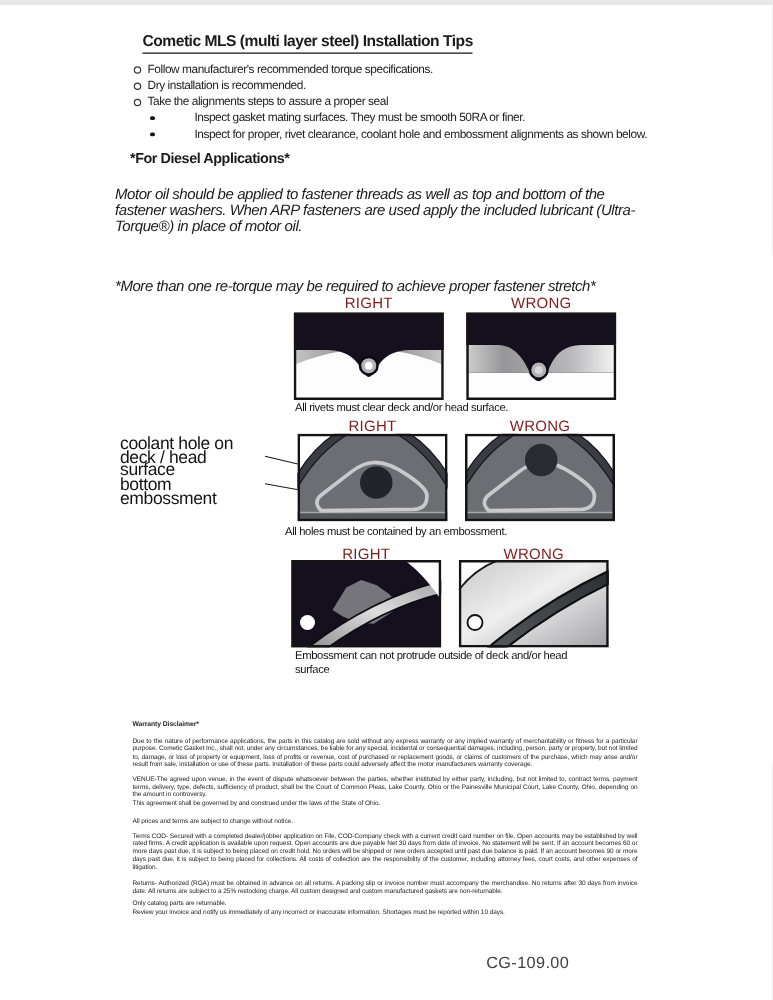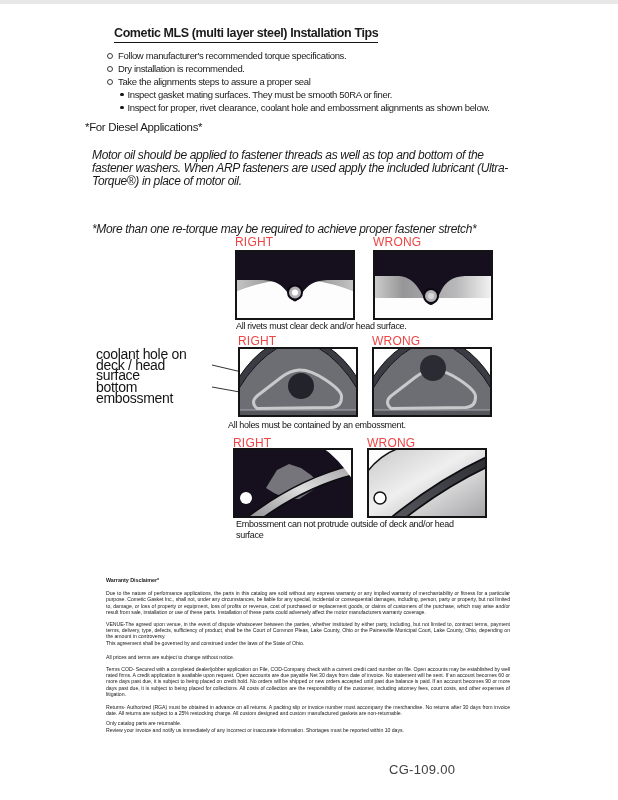--- a/index.html
+++ b/index.html
@@ -9,31 +9,31 @@
     font-family:"Liberation Sans", sans-serif; color:#1b1b1b;
   }
   .title {
     position:absolute; left:114px; top:22px;
     font-size:12.5px; font-weight:bold; letter-spacing:-0.4px;
     border-bottom:1.5px solid #141414; padding-bottom:2px;
   }
   .bullets { position:absolute; left:107px; top:45px; width:432px;
     font-size:9.5px; letter-spacing:-0.35px; line-height:13px; }
   .b { display:flex; }
-  .b.sub { padding-left:13px; }
+  .b.sub { padding-left:13px;gap:28px; }
   .mk-o { flex:none; width:4px; height:4px; border:1px solid #3a3a3a;
     border-radius:50%; margin:4px 5px 0 0; }
   .mk-f { flex:none; width:3.5px; height:3.5px; background:#141414;
     border-radius:50%; margin:4.5px 4px 0 0; }
-  .diesel-h { position:absolute; left:85px; top:117px;
-    font-size:11.5px; font-weight:normal; letter-spacing:-0.35px; }
+  .diesel-h { position:absolute; left:104px; top:117px;
+    font-size:11.5px; font-weight:bold; letter-spacing:-0.35px; }
   .para { position:absolute; left:92px; width:418px;
     font-size:12px; letter-spacing:-0.35px; line-height:12.8px;font-style:italic; }
-  .fh { position:absolute; width:120px; 
-    font-size:12px; letter-spacing:0.2px; color:#ef4444; }
+  .fh { position:absolute; width:120px; text-align:center;
+    font-size:12px; letter-spacing:0.2px; color:#7f1d1d; }
   .panel { position:absolute; width:120px; height:70px; }
   .cap { position:absolute; font-size:9px; letter-spacing:-0.3px; line-height:11px; color:#141414; }
   .callout { position:absolute; left:96px; width:100px; text-align:left;
     font-size:14px; letter-spacing:-0.3px; line-height:10.5px; color:#141414; }
   .leads { position:absolute; left:140px; top:330px; pointer-events:none; }
   .disclaimer { position:absolute; left:106px; top:573px; width:404px;
     font-size:5.2px; line-height:6.2px; letter-spacing:-0.05px;
     text-align:justify; color:#222; }
   .disclaimer p { margin:0; }
   .d-head { font-weight:bold; font-size:5.4px; text-align:left; }

